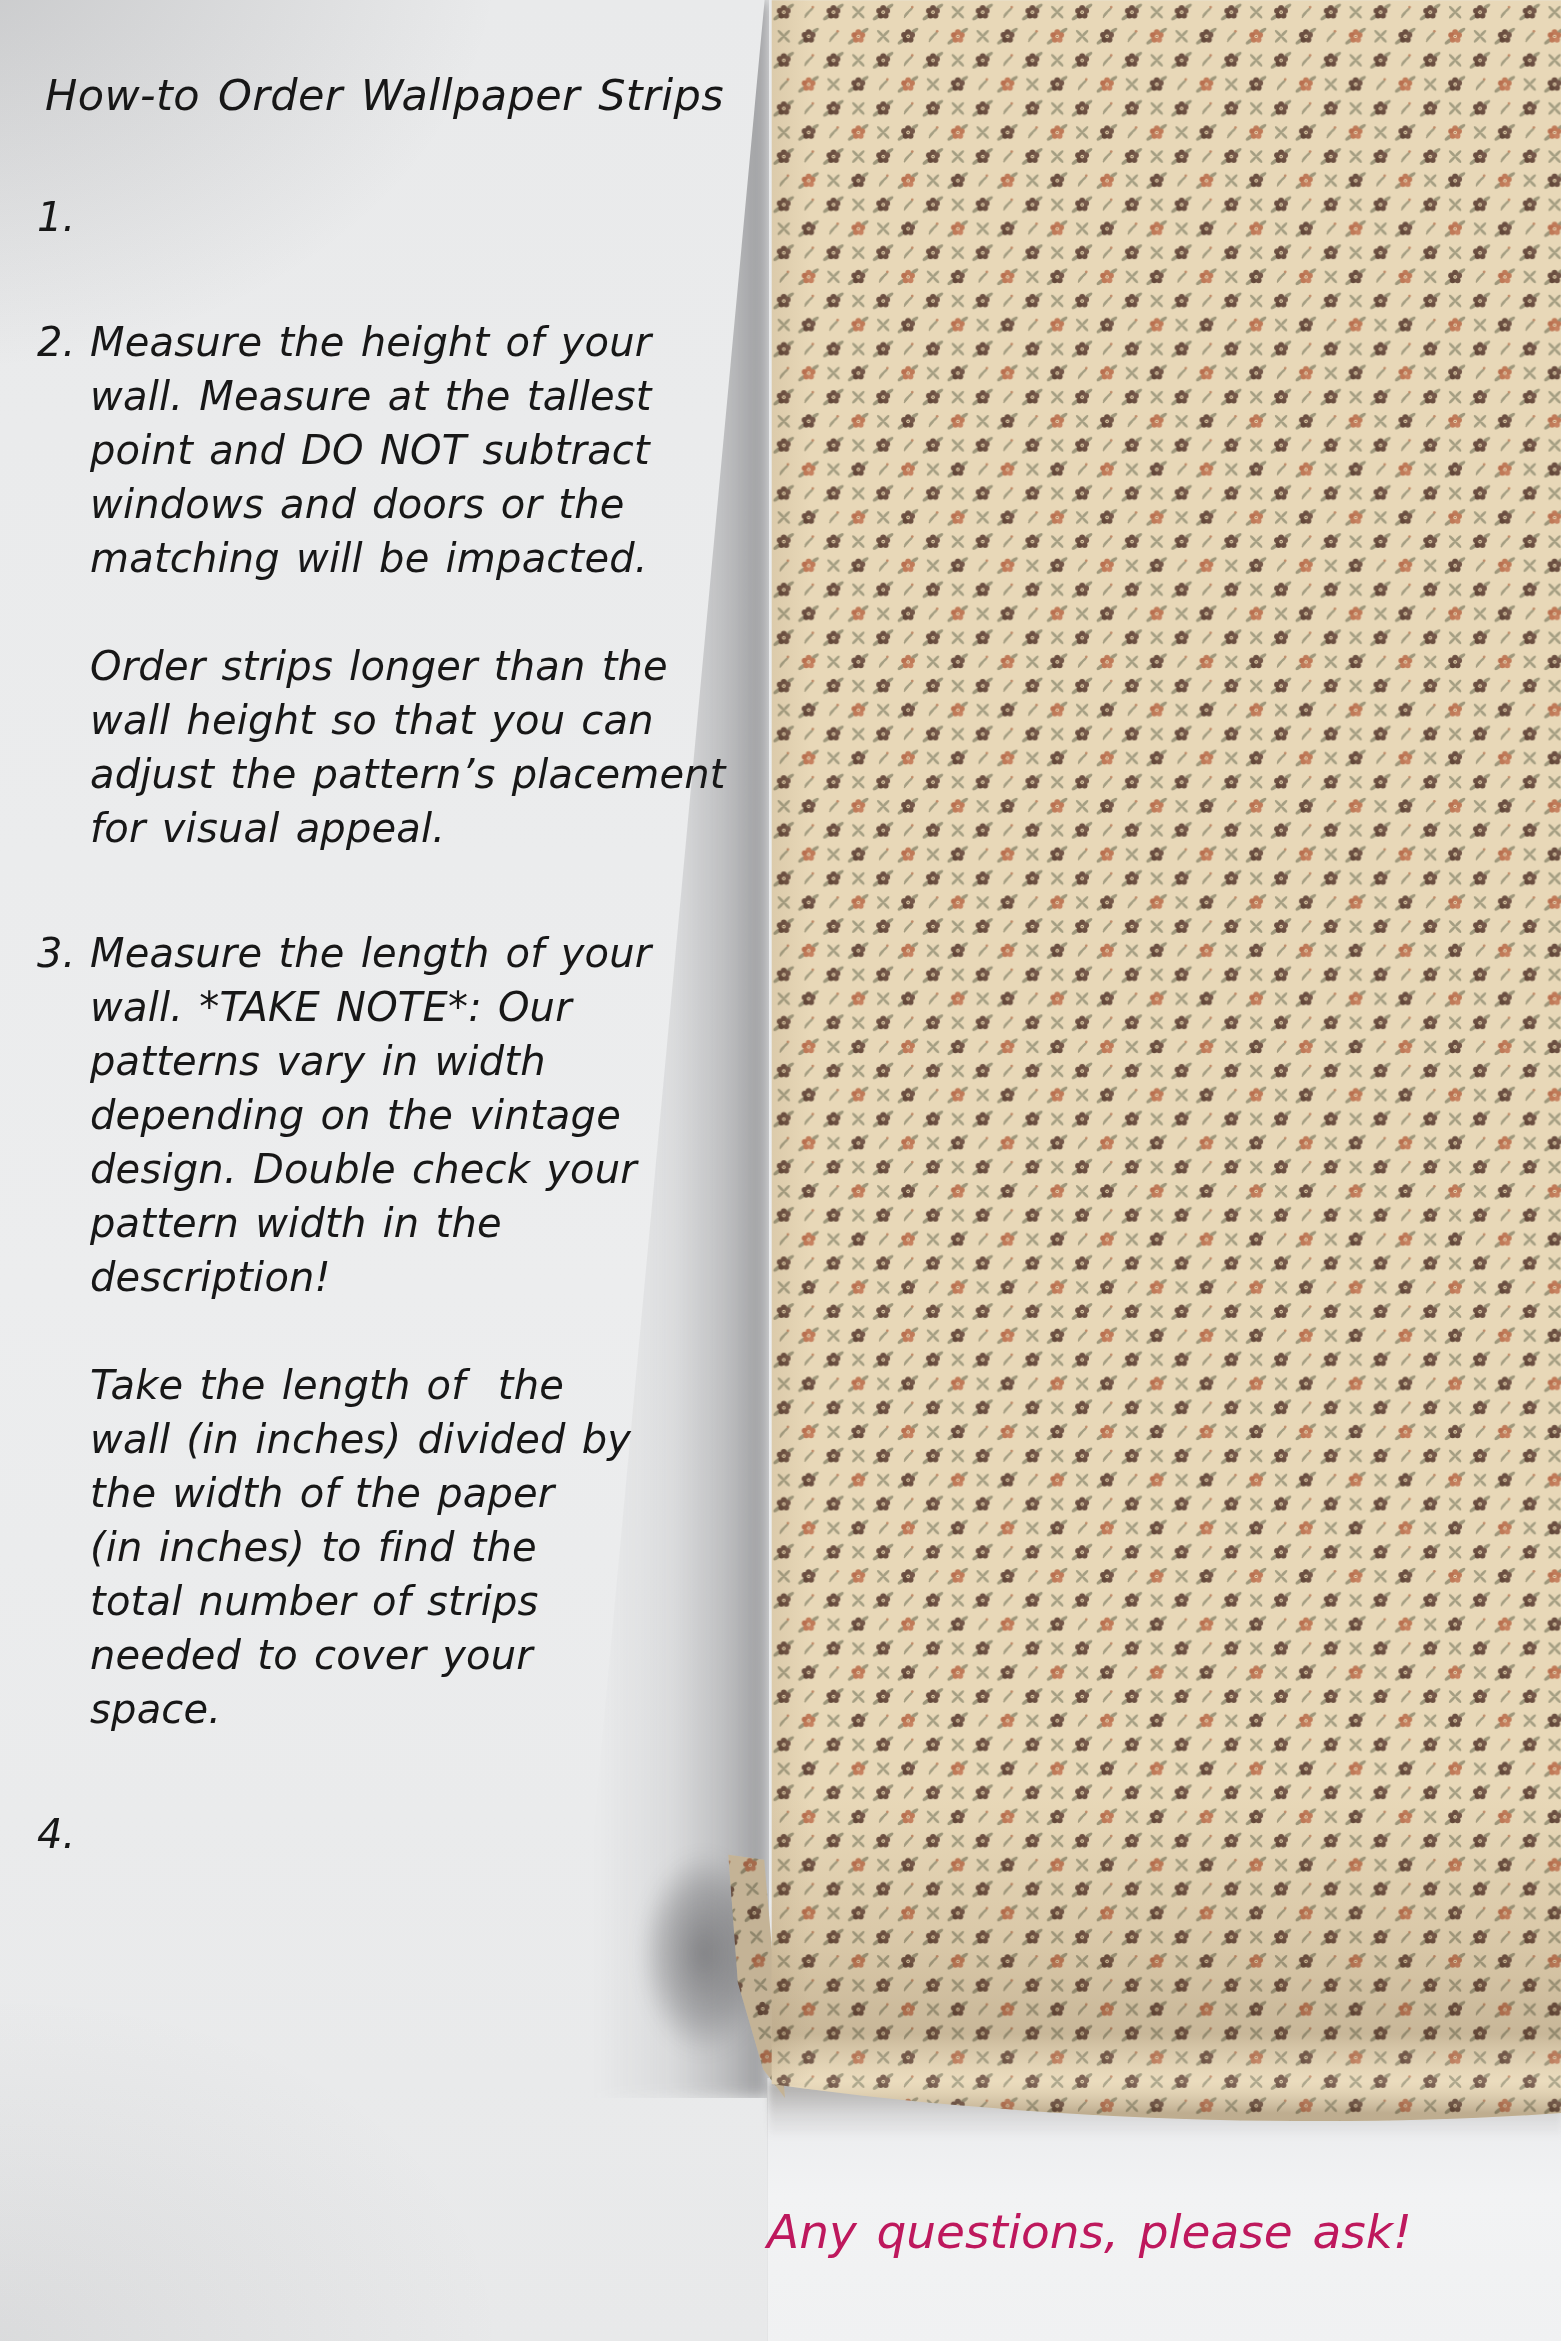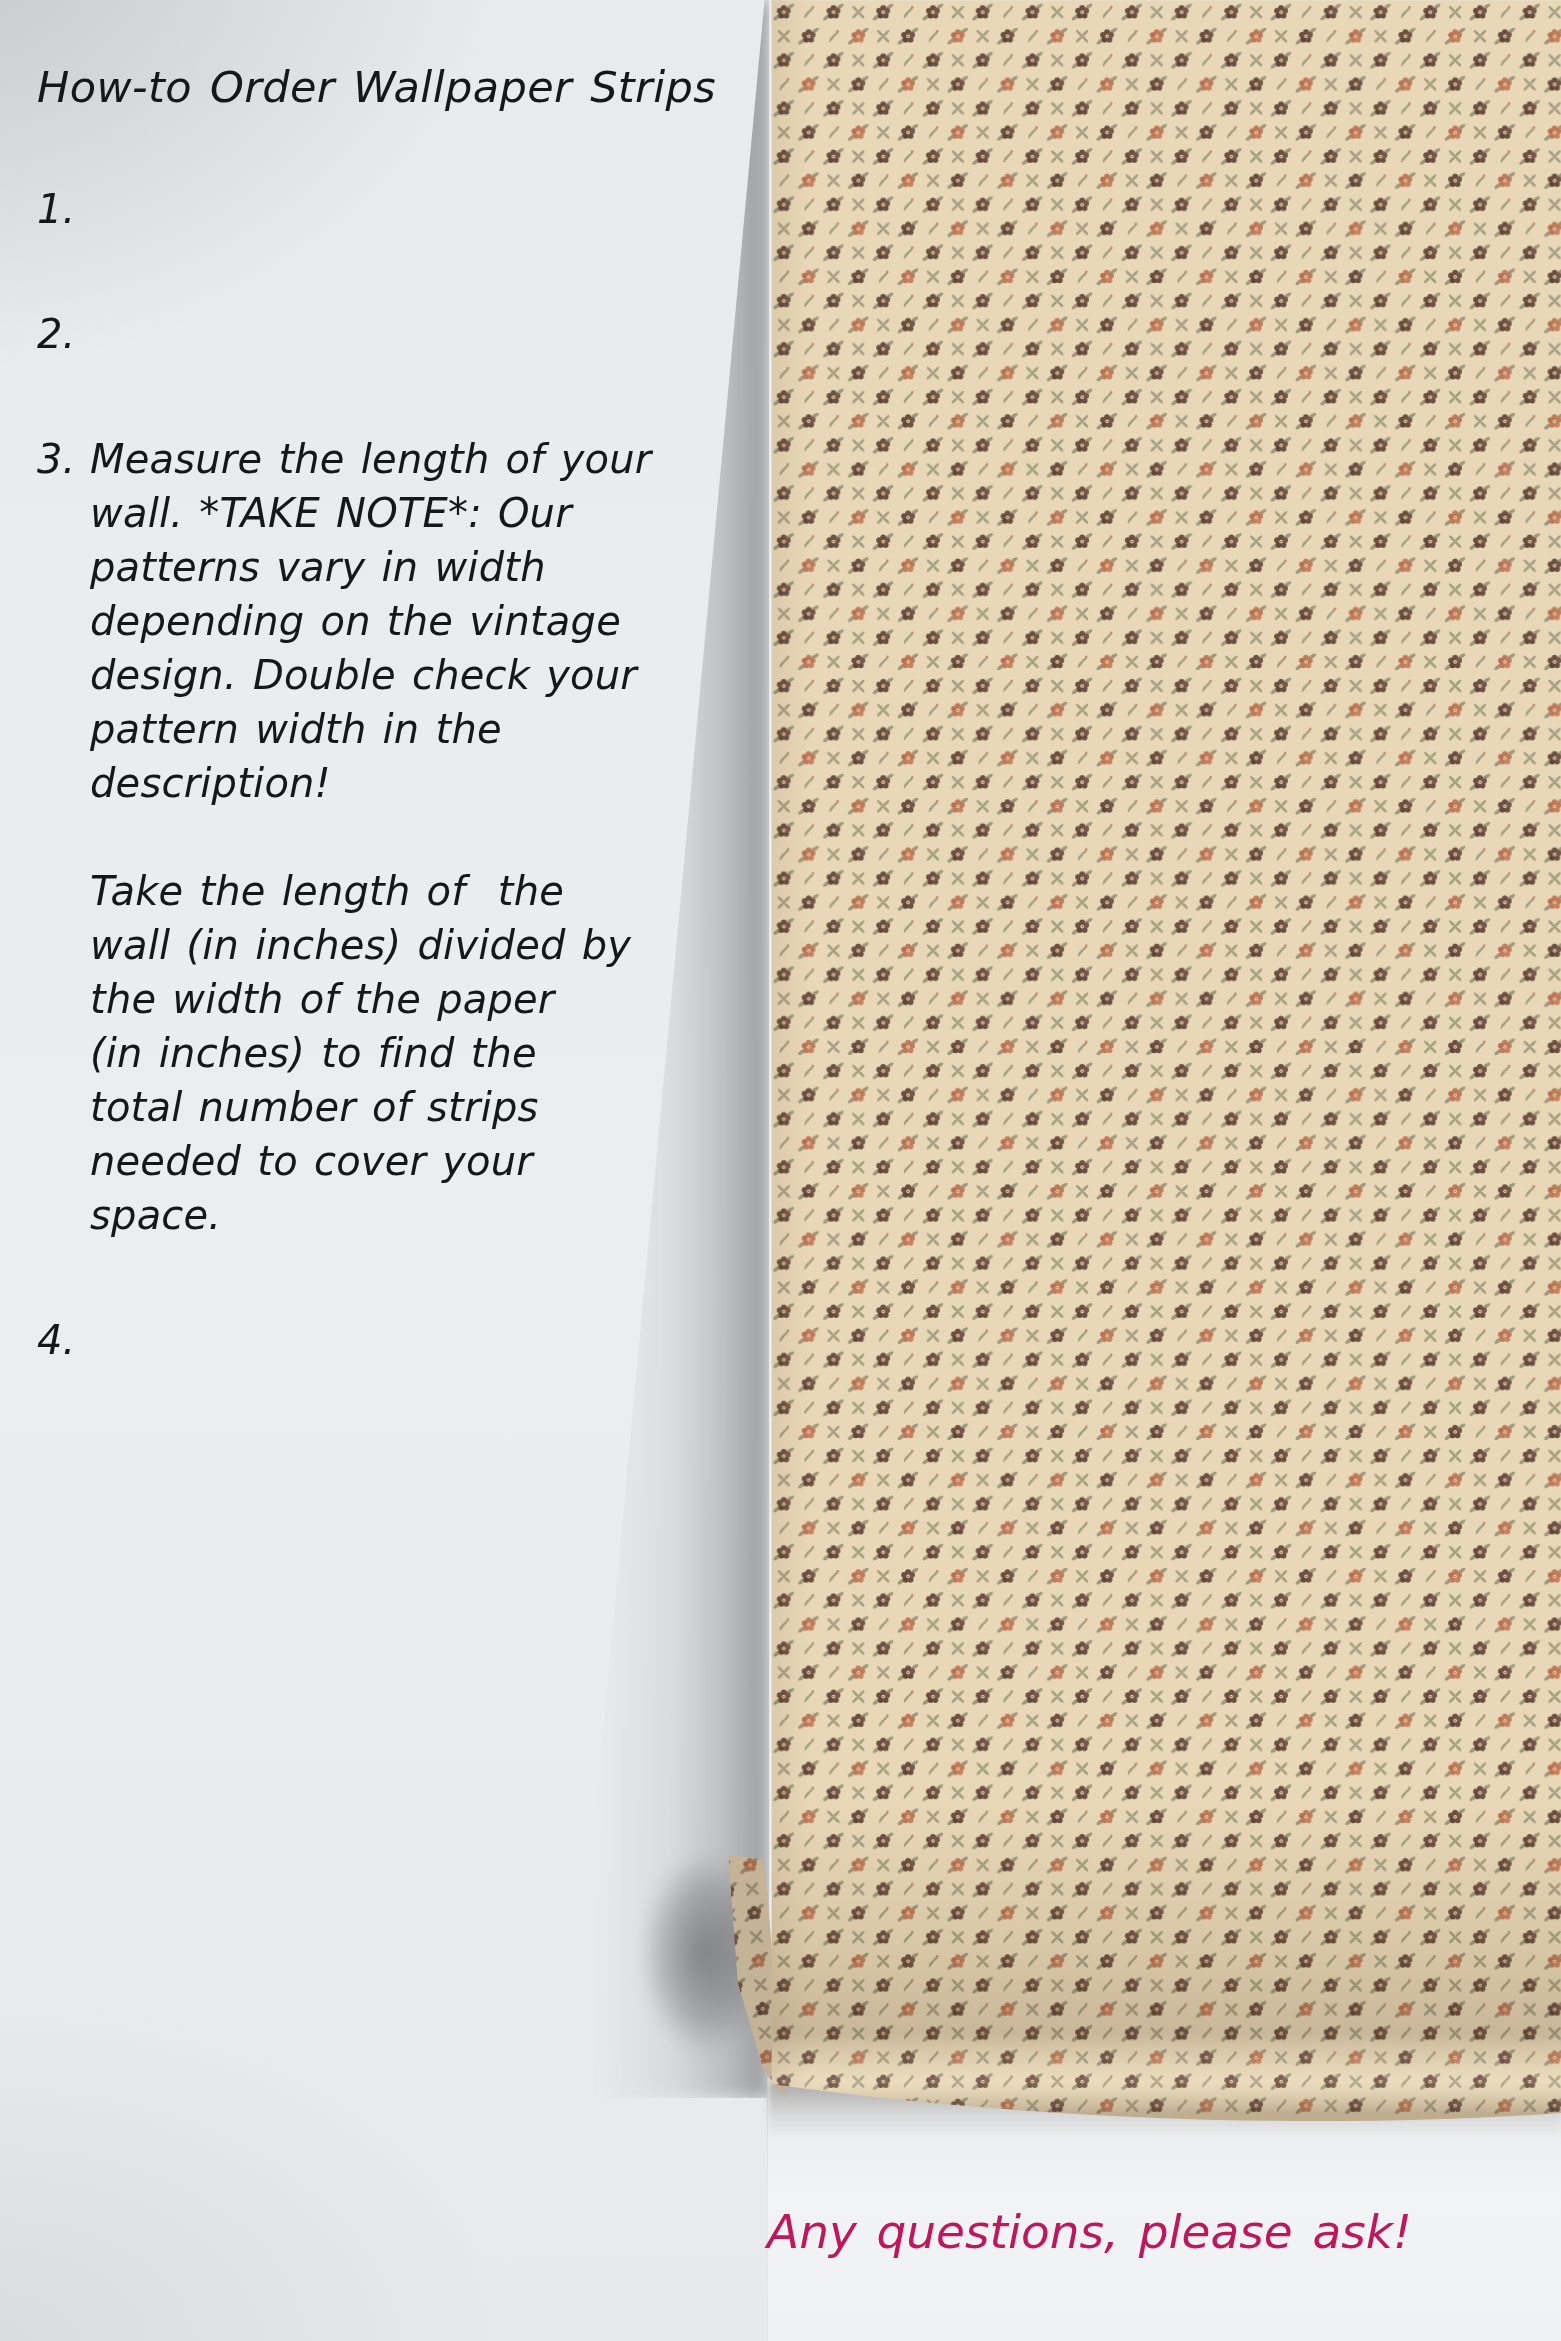--- a/index.html
+++ b/index.html
@@ -43,21 +43,21 @@
   
   .strip-svg{position:absolute;left:722px;top:0;display:block;}
   
   .instructions{
     position:absolute;left:0;top:0;width:769px;
     padding:59px 0 0 37px;box-sizing:border-box;
     color:#171717;font-style:italic;
   }
   .title{
     font-size:43px;line-height:56px;letter-spacing:0.4px;word-spacing:4px;
-    font-weight:normal;margin:0;
+    font-weight:normal;margin:8px;
   }
   .item{display:flex;margin-top:71px;}
   .item.first{margin-top:67px;}
   .item .num{flex:0 0 53px;font-size:40px;line-height:54px;}
   .item .txt{
     font-size:40px;line-height:54px;white-space:pre-wrap;
     word-spacing:3.2px;letter-spacing:0.2px;
   }
   .footer{
     position:absolute;left:767px;top:2200px;width:794px;
@@ -164,20 +164,30 @@
 
 <div class="instructions">
   <h1 class="title">How-to Order Wallpaper Strips</h1>
 
   <div class="item first">
     <div class="num">1.</div>
   </div>
 
   <div class="item">
     <div class="num">2.</div>
+    <div class="txt">Measure the height of your
+wall. Measure at the tallest
+point and DO NOT subtract
+windows and doors or the
+matching will be impacted.
+
+Order strips longer than the
+wall height so that you can
+adjust the pattern’s placement
+for visual appeal.</div>
   </div>
 
   <div class="item">
     <div class="num">3.</div>
     <div class="txt">Measure the length of your
 wall. *TAKE NOTE*: Our
 patterns vary in width
 depending on the vintage
 design. Double check your
 pattern width in the

